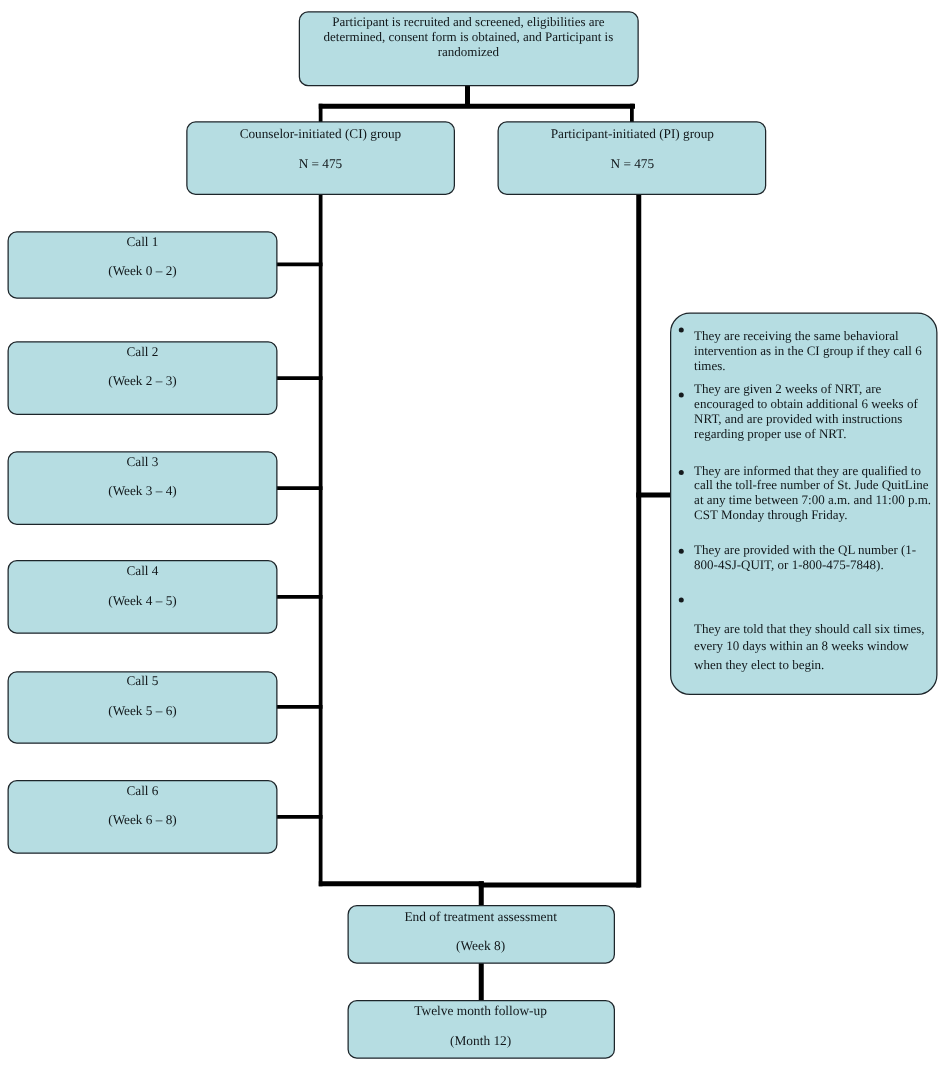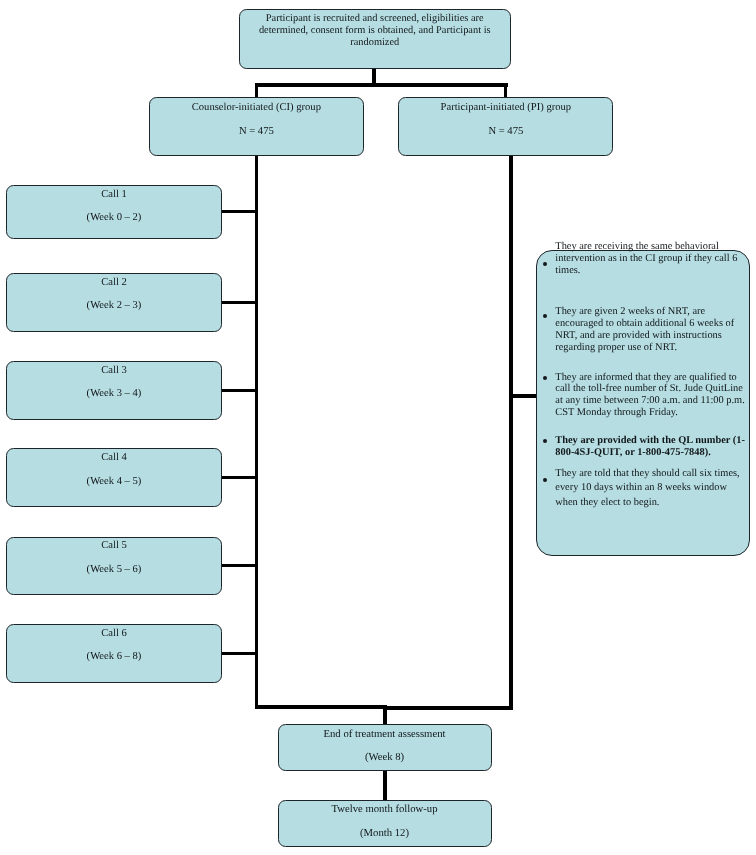--- a/index.html
+++ b/index.html
@@ -61,25 +61,25 @@
   .call-text{left:6.3px;width:215.4px;font-size:10.6px;}
   .call-stub{left:219.5px;width:38.8px;height:3.3px;}
   #call-label-1{top:195px;} #call-weeks-1{top:218px;} #call-stub-1{top:210.1px;}
   #call-label-2{top:283px;} #call-weeks-2{top:306px;} #call-stub-2{top:300.9px;}
   #call-label-3{top:371px;} #call-weeks-3{top:394px;} #call-stub-3{top:388.9px;}
   #call-label-4{top:458px;} #call-weeks-4{top:482px;} #call-stub-4{top:476.2px;}
   #call-label-5{top:546px;} #call-weeks-5{top:570px;} #call-stub-5{top:563.9px;}
   #call-label-6{top:634px;} #call-weeks-6{top:657px;} #call-stub-6{top:651.6px;}
 
   
-  #pi-detail-item-1{top:241px;}  #bullet-icon-1{top:261.5px;}
+  #pi-detail-item-1{top:264px;}  #bullet-icon-1{top:261.5px;}
   #pi-detail-item-2{top:306px;}  #bullet-icon-2{top:313.6px;}
   #pi-detail-item-3{top:371.5px;}  #bullet-icon-3{top:375.9px;}
-  #pi-detail-item-4{top:434.7px;font-weight:bold;}  #bullet-icon-4{top:439.1px;}
-  #pi-detail-item-5{top:467px;line-height:14.35px;}  #bullet-icon-5{top:477.9px;}
+  #pi-detail-item-4{top:434.7px;}  #bullet-icon-4{top:439.1px;}
+  #pi-detail-item-5{top:497px;line-height:14.35px;}  #bullet-icon-5{top:477.9px;}
 </style>
 </head>
 <body>
 
 <div id="stage">
 
   <div class="line" style="left:372.4px;top:66px;width:3.4px;height:18.5px;"></div>
   <div class="line" style="left:255px;top:83.3px;width:252.5px;height:3.3px;"></div>
   <div class="line" style="left:255px;top:83.3px;width:3.2px;height:15.5px;"></div>
   <div class="line" style="left:504.1px;top:83.3px;width:3.4px;height:15.5px;"></div>

